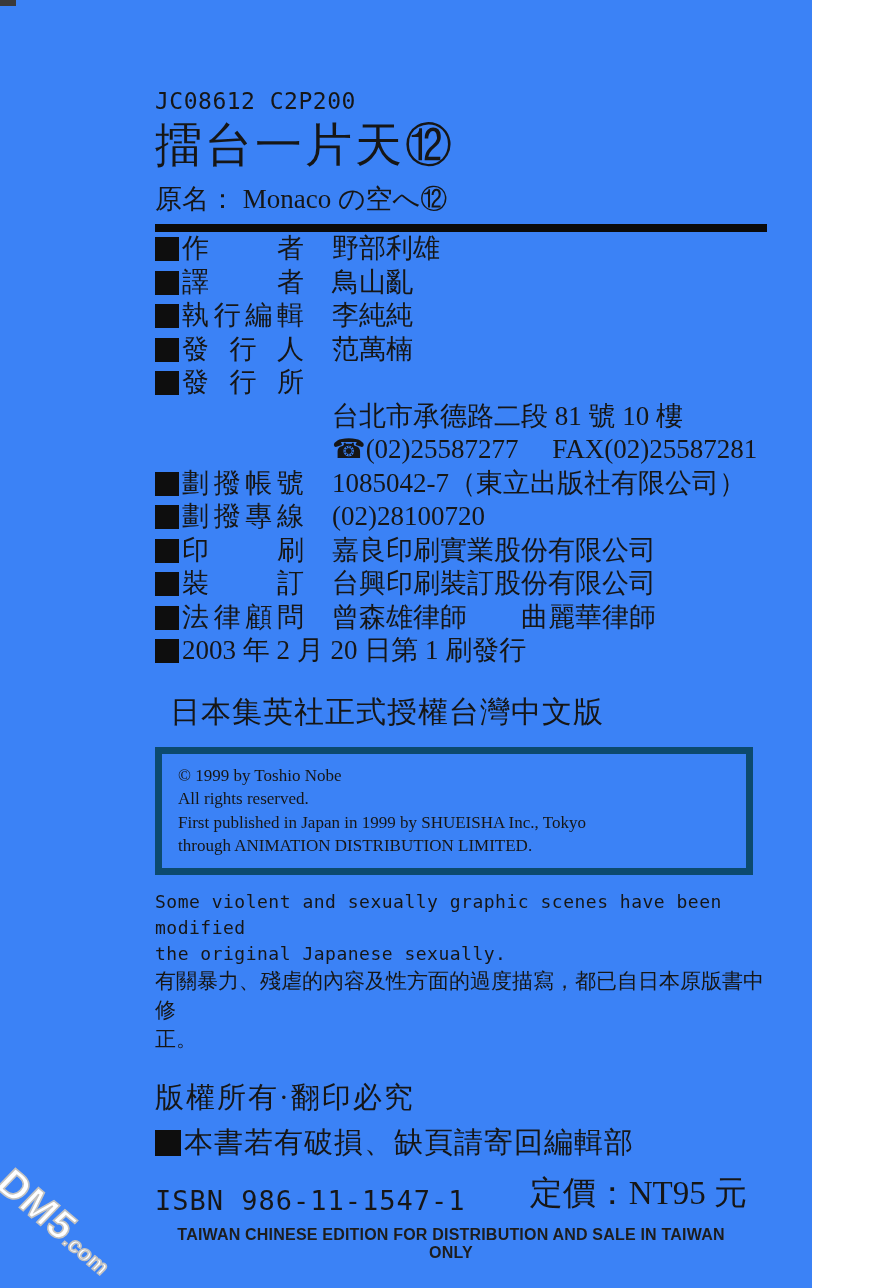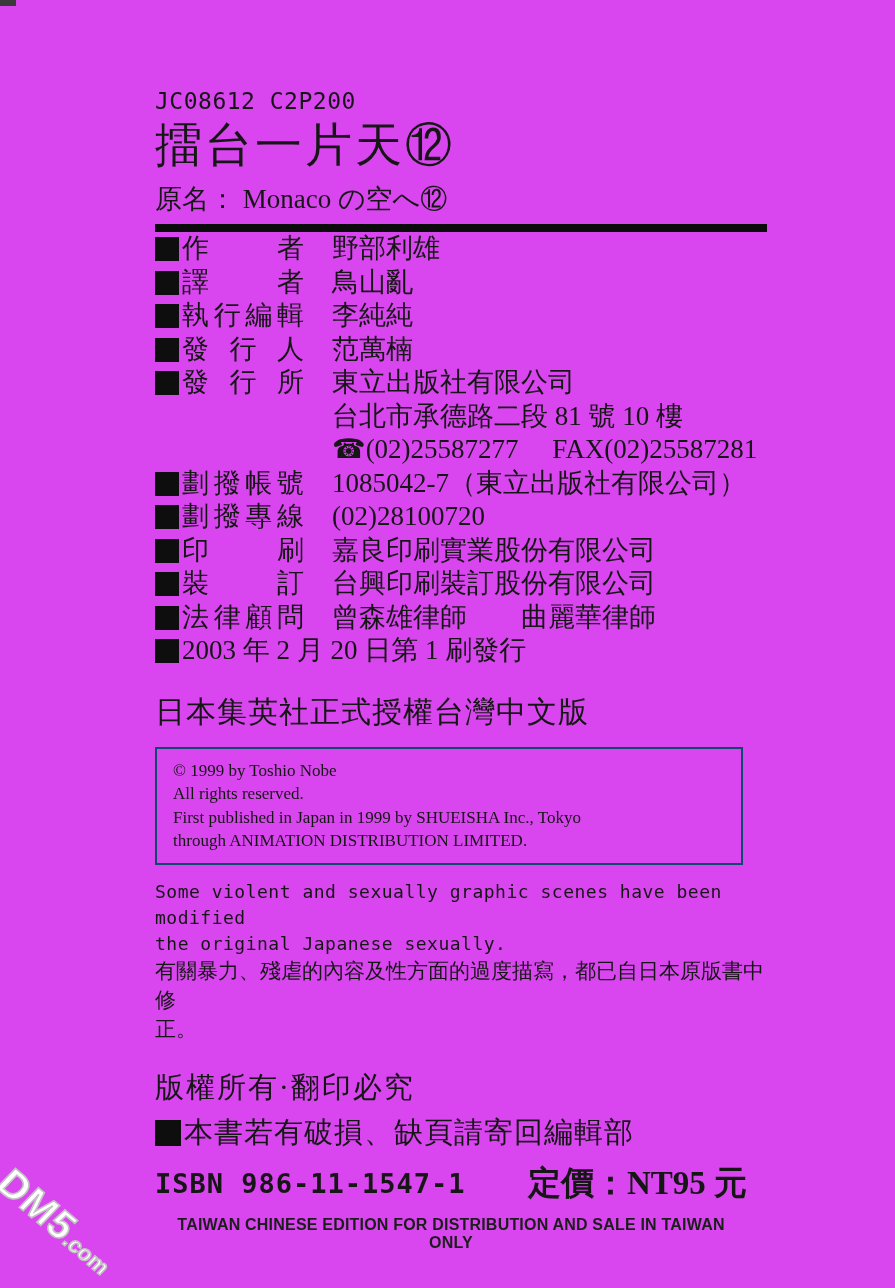--- a/index.html
+++ b/index.html
@@ -1,48 +1,48 @@
 <!DOCTYPE html>
 <html><head>
 <meta charset="utf-8">
 <style>
   html,body{margin:0;padding:0;background:#ffffff;}
   .page{
-    position:relative;width:895px;height:1288px;background:#d946ef;overflow:hidden;
+    position:relative;width:812px;height:1288px;background:#3b82f6;overflow:hidden;
     font-family:"Liberation Serif","DejaVu Serif",serif;color:#161616;
   }
   .content{position:absolute;left:155px;top:0;width:614px;}
 
   .code{margin-top:88px;font-family:"DejaVu Sans Mono",monospace;font-size:23px;letter-spacing:.5px;}
   .title{margin-top:0;font-size:47px;font-weight:normal;letter-spacing:3px;line-height:62px;}
   .subtitle{margin-top:6px;font-size:27px;line-height:34px;}
   .rule{margin-top:8px;height:8px;background:#0b0b0b;width:612px;}
 
   .ctable{font-size:27px;}
   .crow{display:flex;align-items:flex-start;height:33.5px;line-height:33.5px;white-space:nowrap;}
   .bullet{flex:0 0 24px;width:24px;height:24px;background:#0e0e0e;margin-top:5px;}
   .bullet.hidden{visibility:hidden;}
   .clabel{flex:0 0 122px;margin-left:3px;text-align:justify;text-align-last:justify;}
   .cvalue{margin-left:28px;}
   .crow.full .cvalue{margin-left:3px;}
   .cvalue.mono{font-family:"DejaVu Sans Mono",monospace;font-size:22px;letter-spacing:1px;line-height:33.5px;}
 
-  .auth{margin-top:24px;font-size:30px;letter-spacing:1px;}
+  .auth{margin-top:24px;font-size:30px;letter-spacing:1px;margin-left:15px;}
 
-  .license-box{margin-top:14px;width:552px;border:2px solid #0c4a6e;padding:10px 16px;}
+  .license-box{margin-top:14px;width:552px;border:7px solid #0c4a6e;padding:10px 16px;}
   .license-line{font-size:17px;line-height:23.5px;}
 
   .notice{margin-top:14px;}
   .notice-en{font-family:"DejaVu Sans Mono",monospace;font-size:18px;line-height:26px;letter-spacing:.5px;}
   .notice-zh{font-size:21px;line-height:29px;}
 
   .rights1{margin-top:24px;font-size:29px;letter-spacing:2px;}
   .rights2{margin-top:5px;font-size:29px;display:flex;align-items:center;letter-spacing:1px;}
   .bullet2{width:26px;height:26px;background:#0e0e0e;margin-right:3px;flex:0 0 26px;}
-  .isbn-row{margin-top:8px;display:flex;justify-content:space-between;align-items:center;width:592px;font-weight:bold;}
+  .isbn-row{margin-top:8px;display:flex;justify-content:space-between;align-items:flex-end;width:592px;}
   .isbn{font-family:"DejaVu Sans Mono",monospace;font-size:27px;letter-spacing:1px;}
   .price{font-size:33px;}
 
   .footer-en{margin-top:10px;width:592px;text-align:center;font-family:"Liberation Sans",sans-serif;
              font-size:16px;font-weight:bold;letter-spacing:.2px;color:#1d1d1d;}
 
   .watermark{
     position:absolute;left:18px;top:1162px;transform:rotate(40deg) skewX(-4deg);transform-origin:0 0;
     font-family:"Liberation Sans",sans-serif;font-weight:bold;white-space:nowrap;
     color:#ffffff;-webkit-text-stroke:1.6px #c2c2c2;line-height:1;
@@ -80,21 +80,20 @@
           <span class="cvalue">李純純</span>
         </div>
         <div class="crow">
           <span class="bullet"></span>
           <span class="clabel">發行人</span>
           <span class="cvalue">范萬楠</span>
         </div>
         <div class="crow">
           <span class="bullet"></span>
           <span class="clabel">發行所</span>
-          <span class="cvalue">東立出版社有限公司</span>
         </div>
         <div class="crow">
           <span class="bullet hidden"></span>
           <span class="clabel"></span>
           <span class="cvalue">台北市承德路二段 81 號 10 樓</span>
         </div>
         <div class="crow">
           <span class="bullet hidden"></span>
           <span class="clabel"></span>
           <span class="cvalue">☎(02)25587277　 FAX(02)25587281</span>

